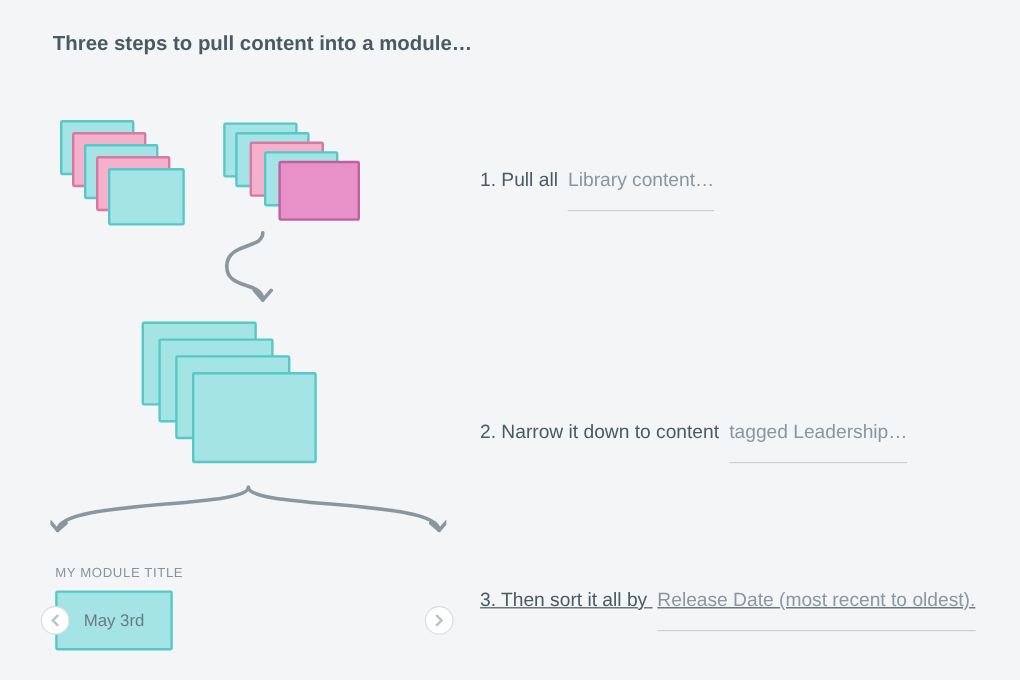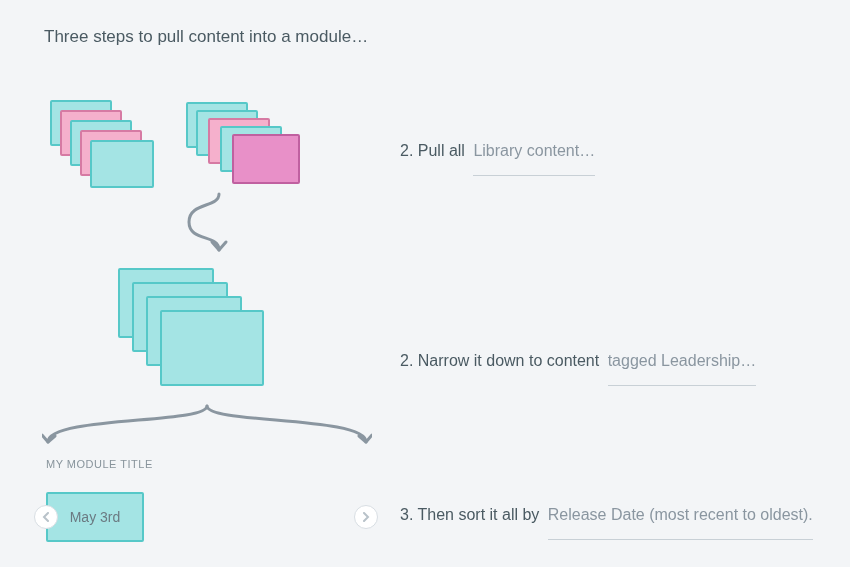--- a/index.html
+++ b/index.html
@@ -10,21 +10,21 @@
     font-family: -apple-system, BlinkMacSystemFont, "Segoe UI", Arial, sans-serif;
     color: #5a6a72;
     position: relative;
     overflow: hidden;
   }
   .title {
     position: absolute;
     left: 44px;
     top: 27px;
     font-size: 17px;
-    font-weight: 400;
+    font-weight: 700;
     color: #4a5a62;
   }
   .right-col {
     position: absolute;
     left: 400px;
     top: 0;
   }
   .step {
     position: absolute;
     font-size: 16px;
@@ -32,21 +32,21 @@
     white-space: nowrap;
   }
   .step .link {
     color: #8a96a0;
     border-bottom: 1px solid #c8d0d6;
     padding-bottom: 16px;
     margin-left: 4px;
   }
   .step1 { top: 142px; }
   .step2 { top: 352px; }
-  .step3 { top: 506px; }
+  .step3 { top: 492px; text-decoration: underline; }
 
   .card {
     position: absolute;
     border: 2px solid;
     border-radius: 2px;
   }
   .cyan { background: #a4e4e4; border-color: #56c8c8; }
   .pink { background: #f5b0cc; border-color: #d67aa3; }
   .magenta { background: #e890c8; border-color: #c060a0; }
 
@@ -62,21 +62,21 @@
 
   .brace {
     position: absolute;
     left: 42px;
     top: 402px;
   }
 
   .module-title-label {
     position: absolute;
     left: 46px;
-    top: 458px;
+    top: 472px;
     font-size: 11px;
     letter-spacing: 0.5px;
     color: #88949c;
   }
 
   .sorted-row {
     position: absolute;
     left: 46px;
     top: 492px;
     display: flex;
@@ -111,21 +111,21 @@
   .nav-right { left: 354px; }
   .nav-circle svg { display:block; }
 </style>
 </head>
 <body>
 
 <div class="title">Three steps to pull content into a module…</div>
 
 <div class="right-col">
   <div class="step step1">
-    <span>2. Pull all</span>
+    <span>1. Pull all</span>
     <span class="link">Library content…</span>
   </div>
   <div class="step step2">
     <span>2. Narrow it down to content</span>
     <span class="link">tagged Leadership…</span>
   </div>
   <div class="step step3">
     <span>3. Then sort it all by</span>
     <span class="link">Release Date (most recent to oldest).</span>
   </div>

